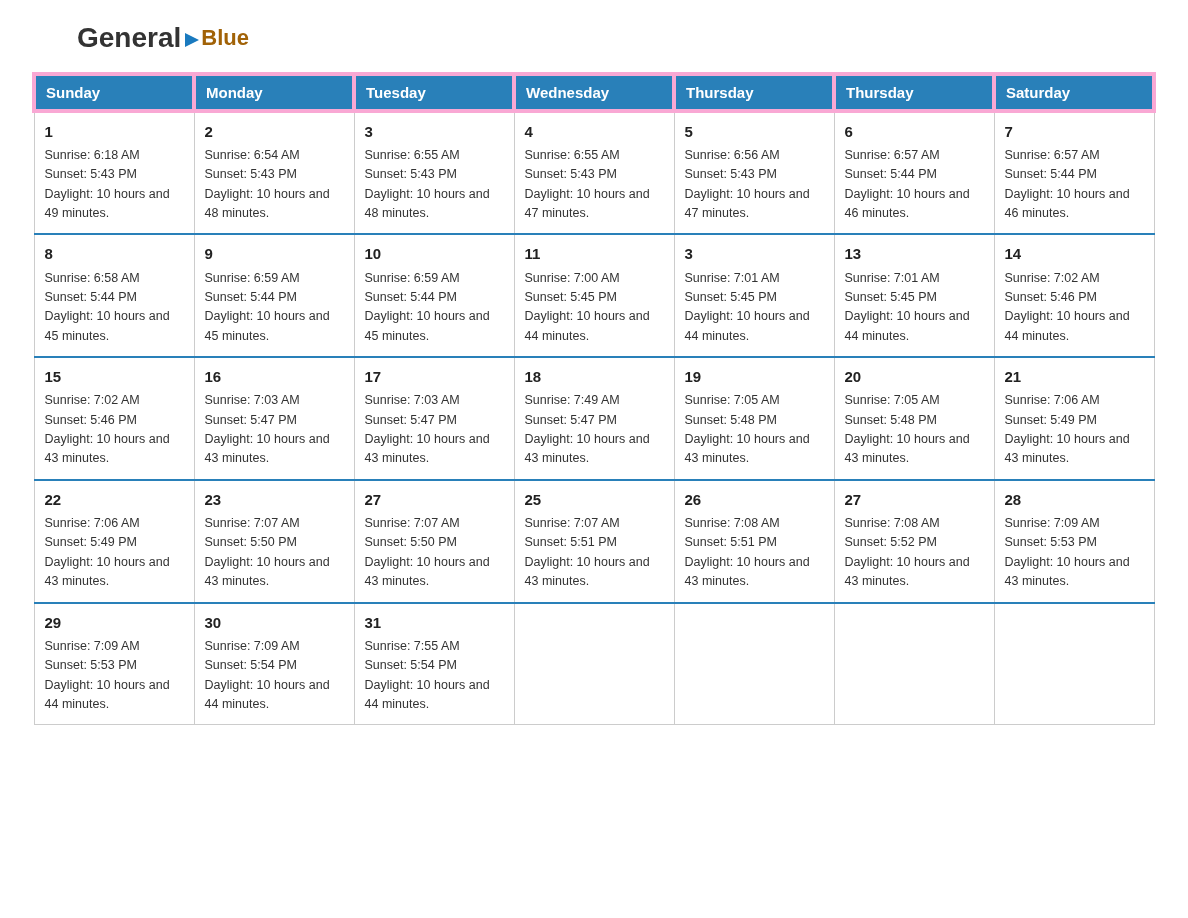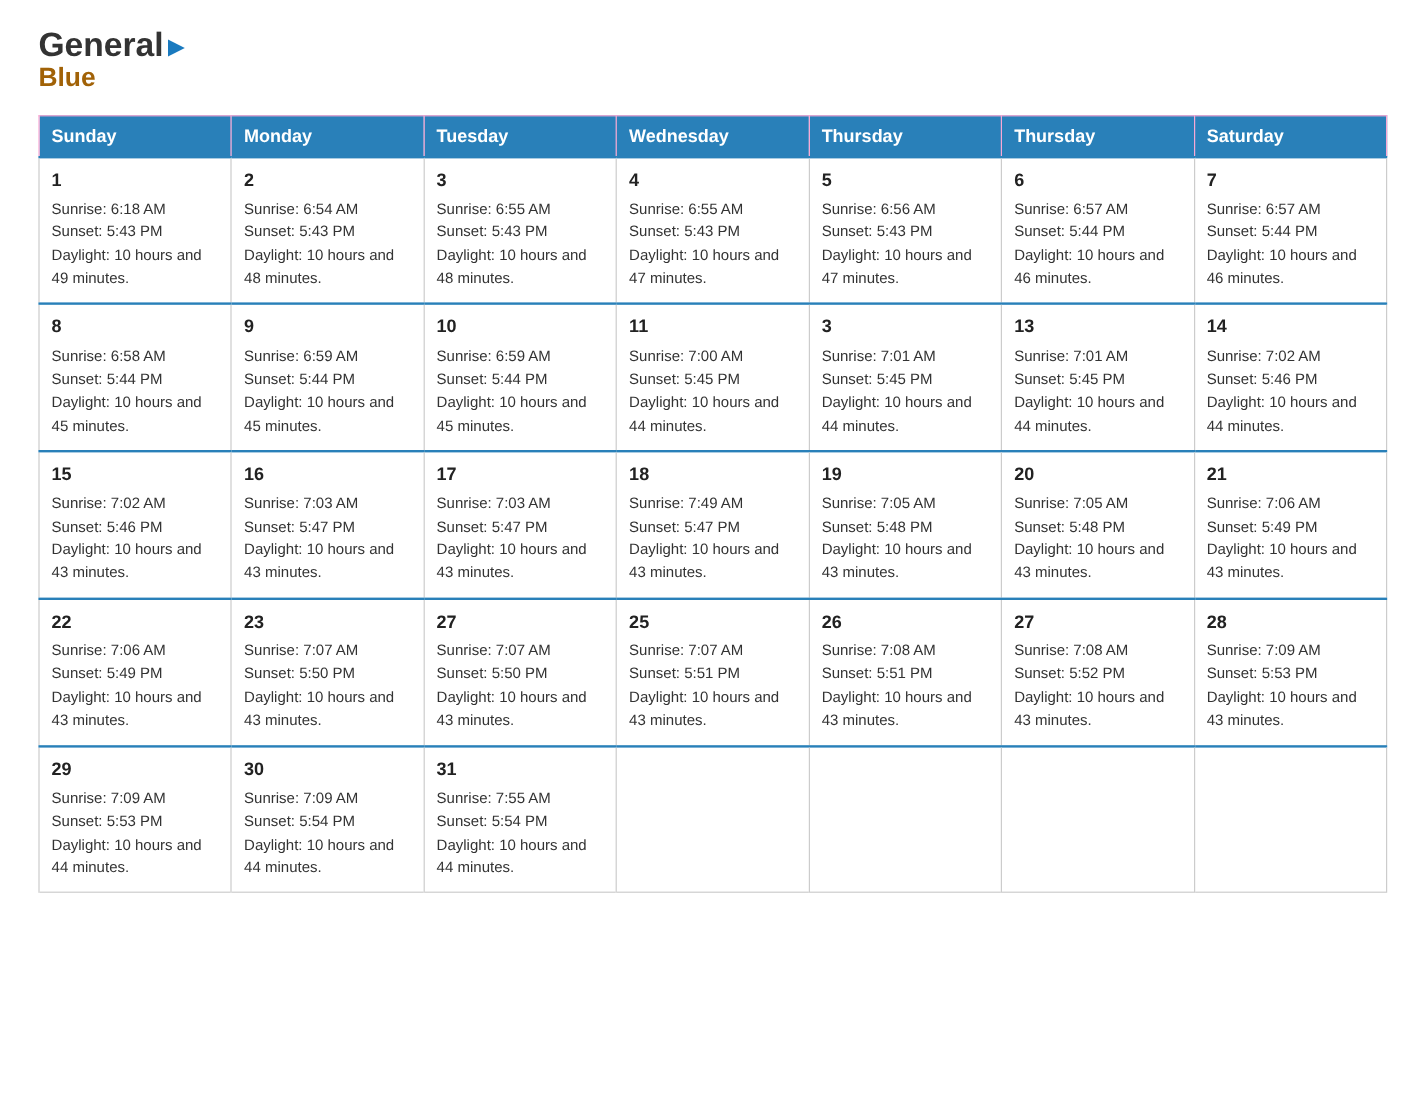--- a/index.html
+++ b/index.html
@@ -11,22 +11,23 @@
       min-height: 918px;
     }
     .header {
       display: flex;
       justify-content: space-between;
       align-items: flex-start;
       margin-bottom: 18px;
     }
     .logo {
       display: flex;
-      flex-direction: column;
-      align-items: flex-start;
+      flex-direction: row;
+      align-items: center;
+      margin-left: 45px;
     }
     .logo-general {
       font-size: 28px;
       font-weight: bold;
       color: #333;
       line-height: 1;
     }
     .logo-general span {
       color: #1a7abf;
     }
@@ -55,21 +56,21 @@
       border-collapse: collapse;
       border: 1px solid #ccc;
     }
     .calendar-table th {
       background-color: #2980b9;
       color: #fff;
       font-size: 15px;
       font-weight: bold;
       padding: 8px 10px;
       text-align: left;
-      border: 1px solid #f9a8d4;
+      border: 4px solid #f9a8d4;
     }
     .calendar-table td {
       vertical-align: top;
       padding: 7px 10px 10px 10px;
       border: 1px solid #ccc;
       width: 14.28%;
       min-height: 90px;
       font-size: 12.5px;
       color: #333;
       line-height: 1.55;

